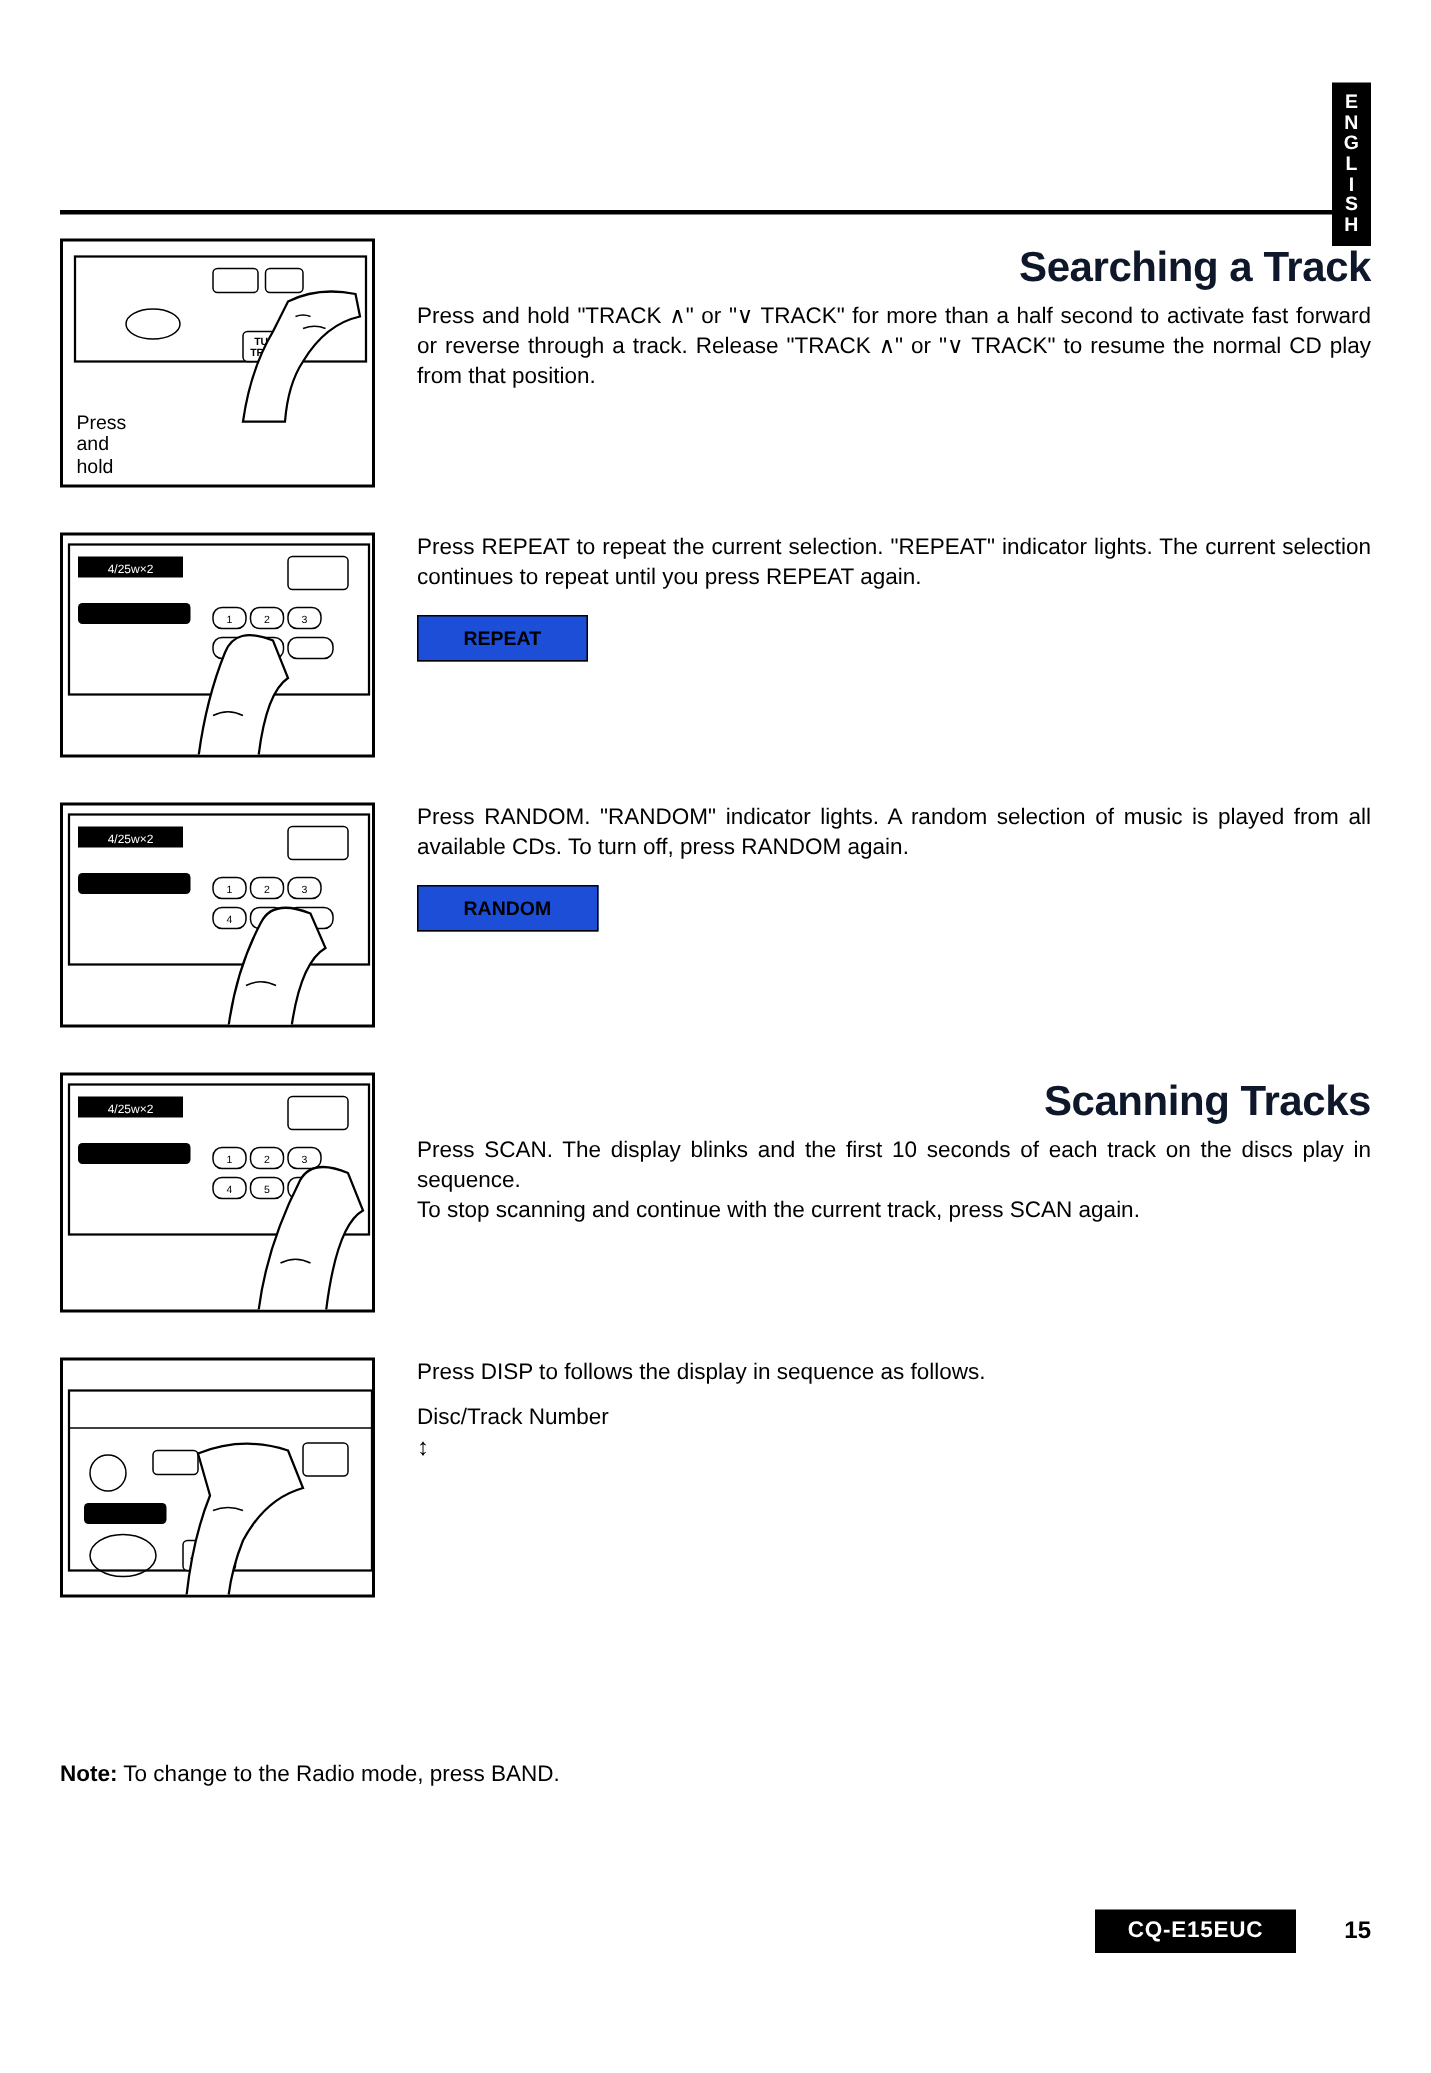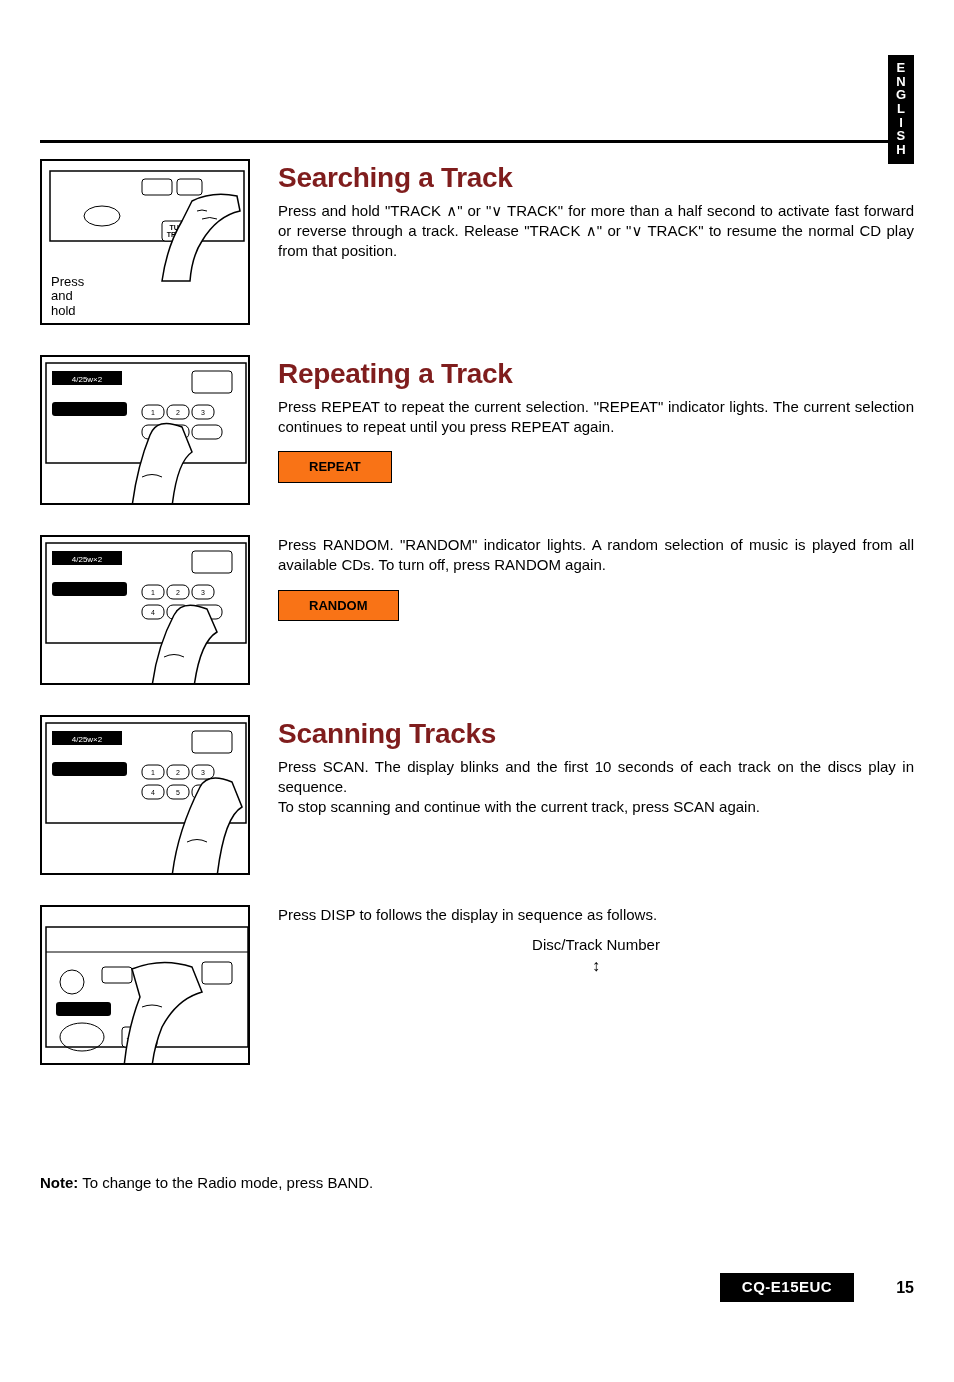--- a/index.html
+++ b/index.html
@@ -47,45 +47,46 @@
     position: relative;
     overflow: hidden;
   }
   .illus svg { display: block; }
   .content { flex: 1; }
   h2 {
     font-family: Arial, Helvetica, sans-serif;
     font-size: 28px;
     font-weight: 800;
     margin: 0 0 4px 0;
-    color: #7f1d1d;
+    color: #0f172a;
     letter-spacing: -0.3px;
+    text-align: right;
   }
   p { margin: 0 0 6px 0; text-align: justify; }
   .btn-box {
     display: inline-block;
     border: 1.5px solid #000;
     padding: 6px 30px;
     font-weight: bold;
     font-size: 13px;
     margin-top: 8px;
-    background: #f97316;
+    background: #1d4ed8;
   }
   .display-seq {
-    text-align: center;
+    text-align: left;
     margin-top: 10px;
     font-size: 15px;
   }
   .updown { font-size: 16px; line-height: 1.2; }
   .note { margin-top: 108px; font-size: 15px; }
   .footer {
     display: flex;
     justify-content: flex-end;
     align-items: center;
-    gap: 42px;
+    gap: 32px;
     margin-top: 80px;
   }
   .model-badge {
     background: #000;
     color: #fff;
     font-weight: bold;
     font-size: 15px;
     padding: 4px 22px;
     letter-spacing: 0.5px;
   }
@@ -158,21 +159,20 @@
       <text x="111" y="58" font-size="7" text-anchor="middle">1</text>
       <text x="136" y="58" font-size="7" text-anchor="middle">2</text>
       <text x="161" y="58" font-size="7" text-anchor="middle">3</text>
       <text x="111" y="78" font-size="7" text-anchor="middle">4</text>
       <text x="136" y="78" font-size="7" text-anchor="middle">5</text>
       <path d="M90 150 Q95 110 108 78 Q115 60 140 70 L150 95 Q135 105 130 150 Z" fill="#fff" stroke="#000" stroke-width="1.5"></path>
       <path d="M100 120 Q110 115 120 120" fill="none" stroke="#000"></path>
     </svg>
   </div>
   <div class="content">
-    <h2>Repeating a Track</h2>
     <p>Press REPEAT to repeat the current selection. "REPEAT" indicator lights. The current selection continues to repeat until you press REPEAT again.</p>
     <div class="btn-box">REPEAT</div>
   </div>
 </div>
 
 <div class="row">
   <div class="illus" style="height:150px;">
     <svg viewBox="0 0 210 150" width="210" height="150">
       <rect x="4" y="6" width="200" height="100" fill="none" stroke="#000" stroke-width="1.5"></rect>
       <rect x="10" y="14" width="70" height="14" fill="#000"></rect>

